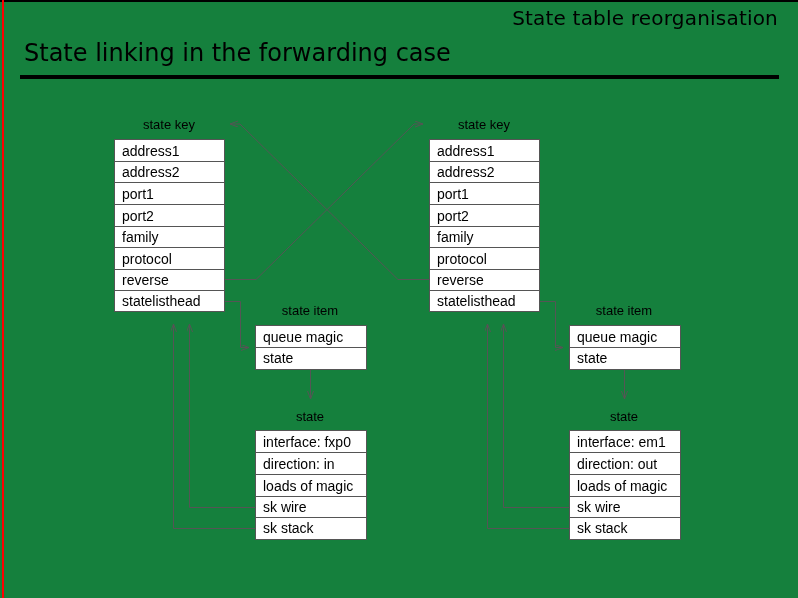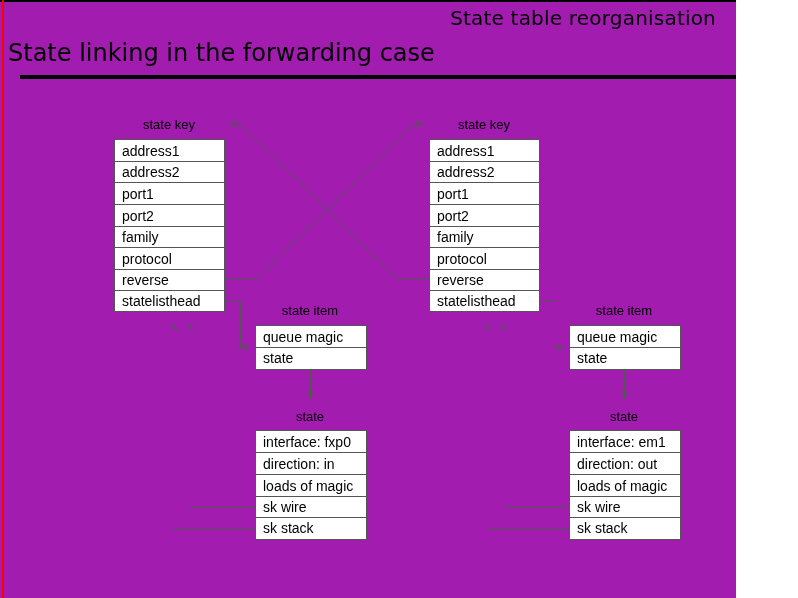--- a/index.html
+++ b/index.html
@@ -2,23 +2,23 @@
 <html><head>
 <meta charset="utf-8">
 <style>
   html, body {
     margin: 0;
     padding: 0;
     background: #ffffff;
   }
   #slide {
     position: relative;
-    width: 736px;
+    width: 798px;
     height: 598px;
-    background: #a21caf;
+    background: #15803d;
     overflow: hidden;
     font-family: "Liberation Sans", sans-serif;
   }
   
   #top-rule {
     position: absolute;
     left: 0; top: 0;
     width: 798px; height: 2px;
     background: #000000;
   }
@@ -33,21 +33,21 @@
     position: absolute;
     right: 20px; top: 6px;
     font-family: "DejaVu Sans", sans-serif;
     font-size: 20px;
     color: #000000;
     letter-spacing: 0.2px;
     white-space: nowrap;
   }
   #slide-title {
     position: absolute;
-    left: 8px; top: 39px;
+    left: 24px; top: 39px;
     font-family: "DejaVu Sans", sans-serif;
     font-size: 24px;
     color: #000000;
     white-space: nowrap;
   }
   #title-rule {
     position: absolute;
     left: 20px; top: 75px;
     width: 759px; height: 4px;
     background: #000000;

